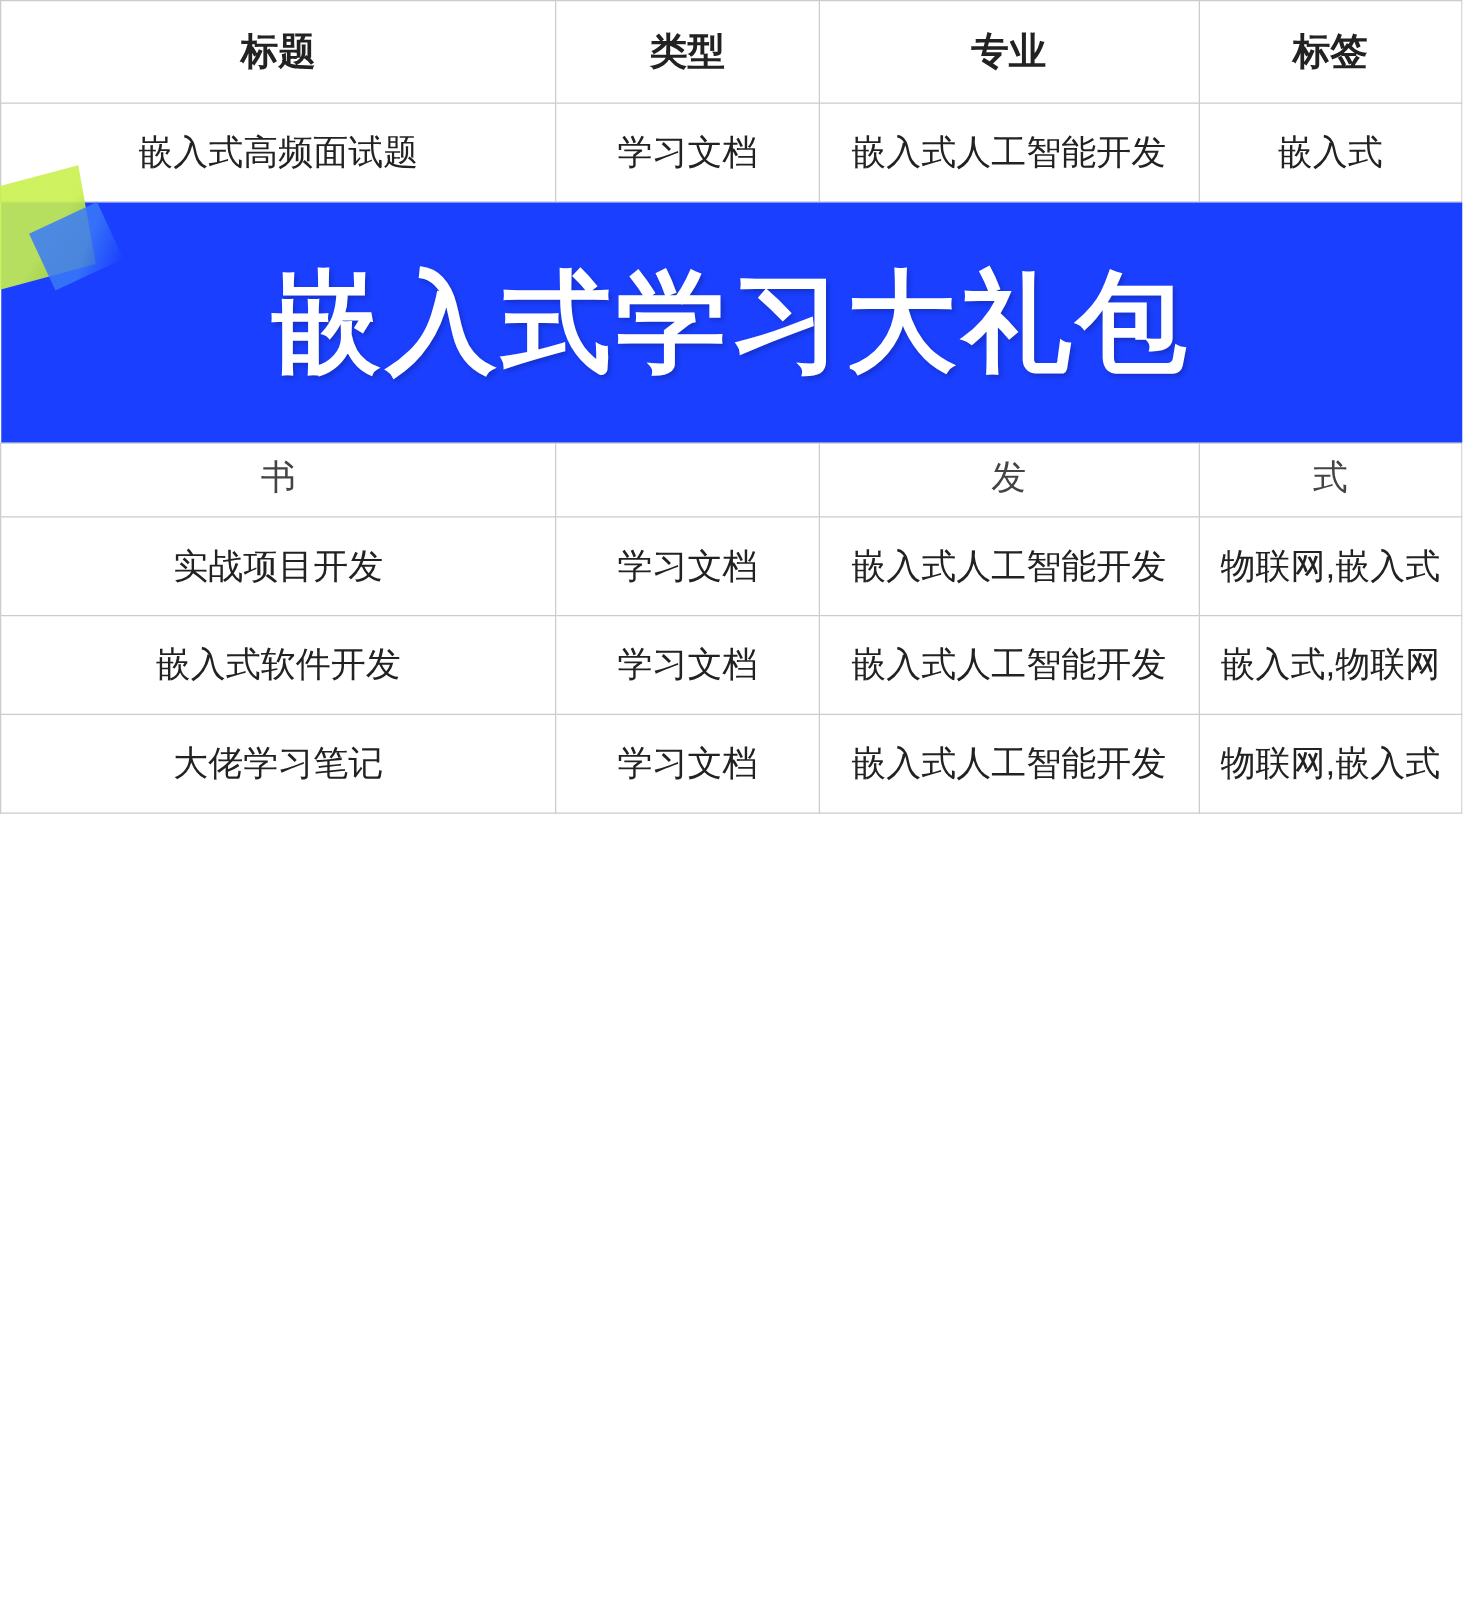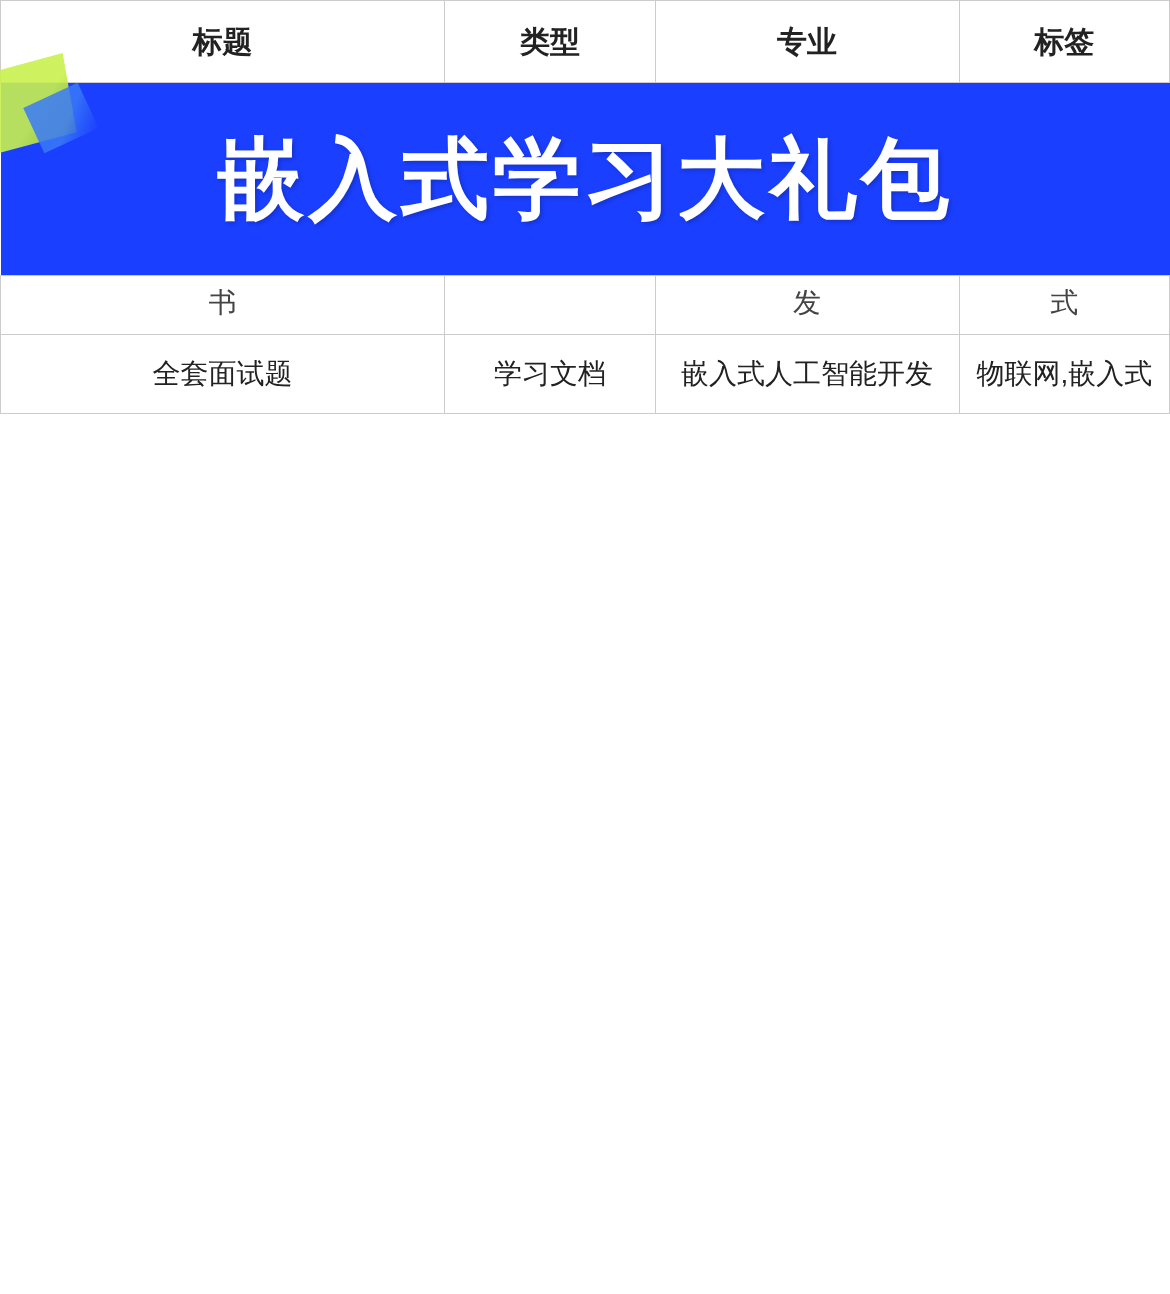--- a/index.html
+++ b/index.html
@@ -119,40 +119,58 @@
       <tr>
         <th>标题</th>
         <th>类型</th>
         <th>专业</th>
         <th>标签</th>
       </tr>
     </thead>
     <tbody>
 
 
+      <tr>
+        <td>嵌入式高频面试题</td>
+        <td>学习文档</td>
+        <td>嵌入式人工智能开发</td>
+        <td>嵌入式</td>
+      </tr>
 
 
       <tr class="banner-row">
         <td colspan="4">
           <div class="banner-overlay">
             <div class="banner-sticker"></div>
             <div class="banner-sticker2"></div>
             <span class="banner-text">嵌入式学习大礼包</span>
           </div>
         </td>
       </tr>
 
       <tr class="top-partial-row">
         <td>书</td>
         <td></td>
         <td>发</td>
         <td>式</td>
       </tr>
 
       <tr>
-        <td>全套面试题</td>
+        <td>实战项目开发</td>
+        <td>学习文档</td>
+        <td>嵌入式人工智能开发</td>
+        <td>物联网,嵌入式</td>
+      </tr>
+      <tr>
+        <td>嵌入式软件开发</td>
+        <td>学习文档</td>
+        <td>嵌入式人工智能开发</td>
+        <td>嵌入式,物联网</td>
+      </tr>
+      <tr>
+        <td>大佬学习笔记</td>
         <td>学习文档</td>
         <td>嵌入式人工智能开发</td>
         <td>物联网,嵌入式</td>
       </tr>
     </tbody>
   </table>
 </div>
 
 </body></html>

